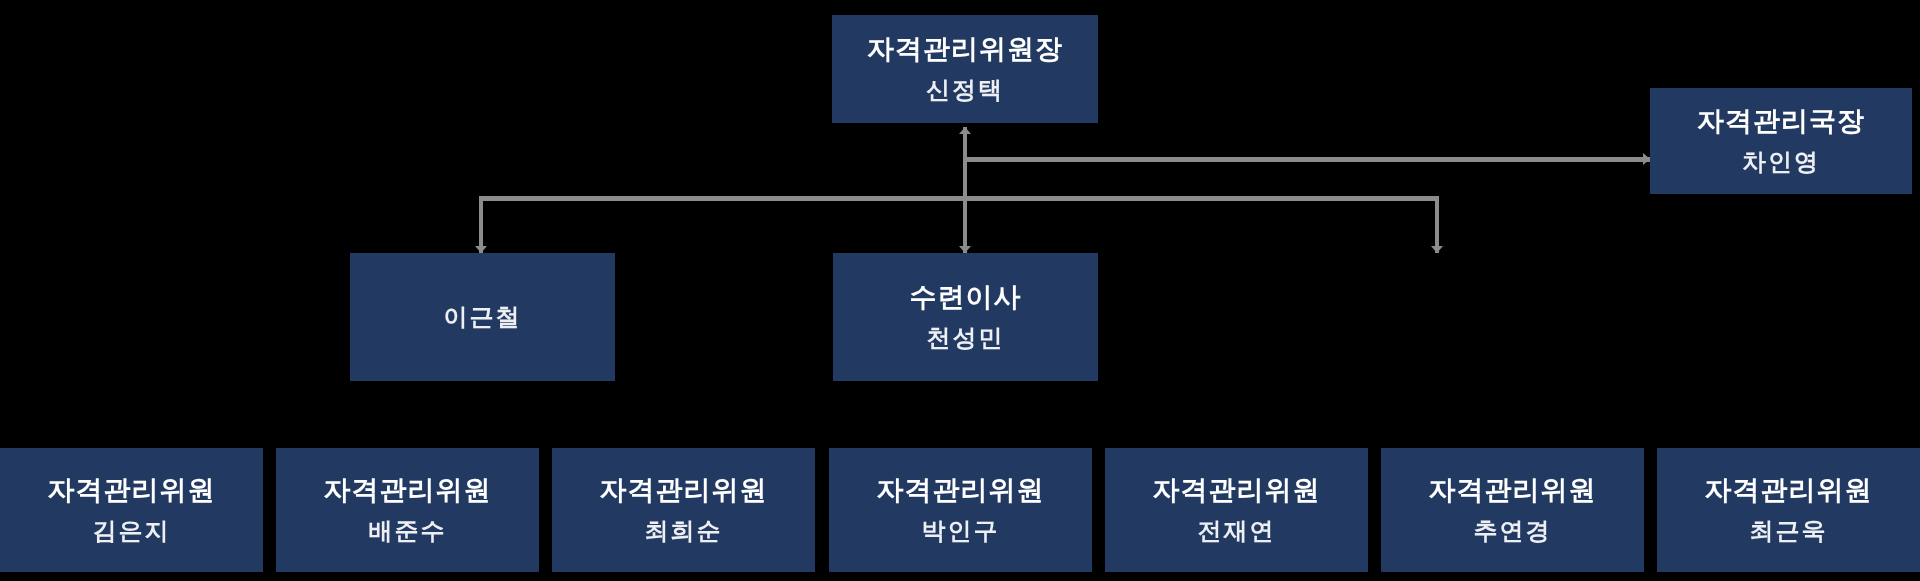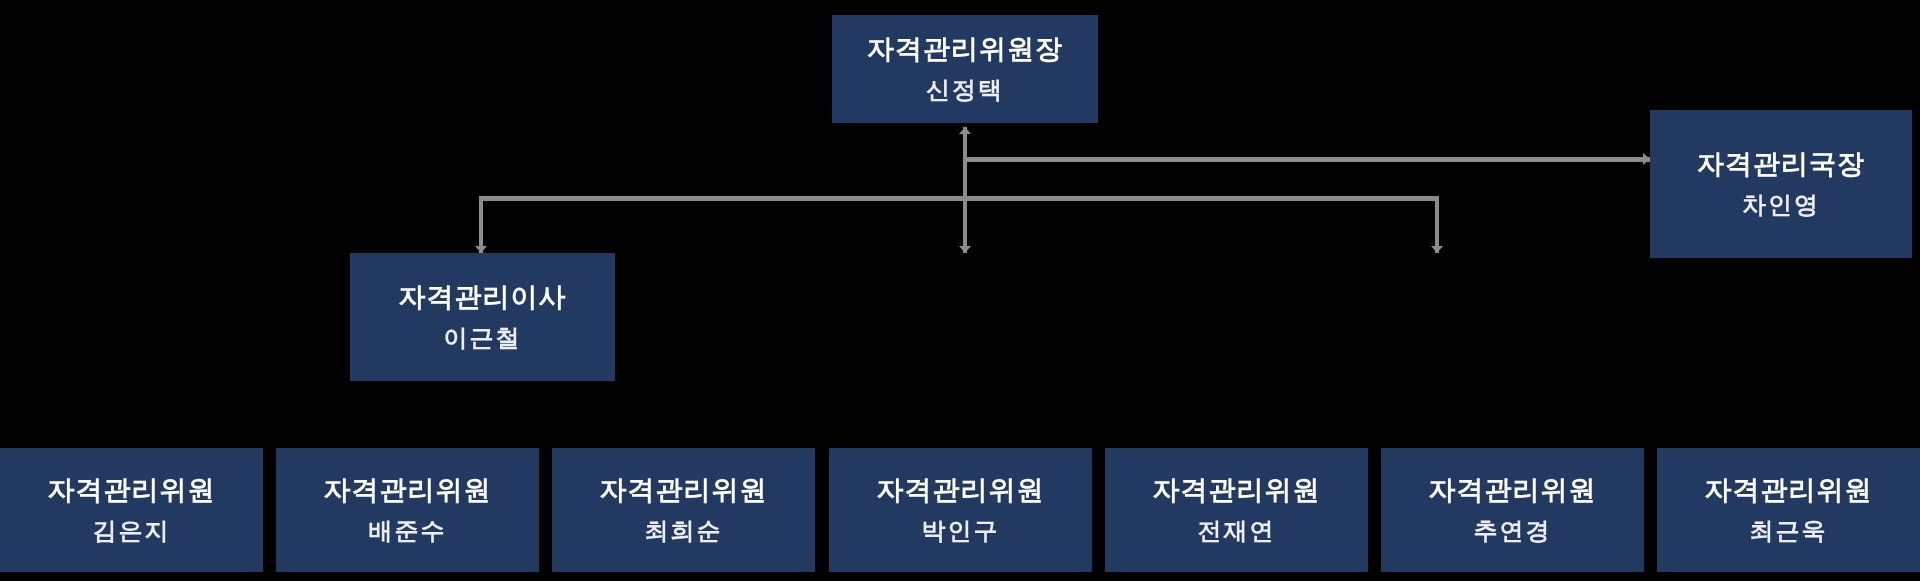--- a/index.html
+++ b/index.html
@@ -36,21 +36,21 @@
   .org-box .name{
     font-weight:bold;
     font-size:24px;
     color:var(--name);
     letter-spacing:2px;
     line-height:1;
   }
   
   .box-chairman{left:832px;top:3px;width:266px;height:108px;margin-top:12px;}
   
-  .box-dg{left:1650px;top:110px;width:262px;height:148px;}
+  .box-dg{left:1650px;top:88px;width:262px;height:106px;}
   
   .box-d1{left:350px;top:253px;width:265px;height:128px;}
   .box-d2{left:833px;top:253px;width:265px;height:128px;}
   .box-d3{left:1305px;top:253px;width:265px;height:128px;}
   
   .member{top:448px;width:263px;height:124px;}
   .m1{left:0px;}
   .m2{left:276px;}
   .m3{left:552px;}
   .m4{left:829px;}
@@ -97,22 +97,25 @@
     <span class="title">자격관리위원장</span>
     <span class="name">신정택</span>
   </div>
 
   <div class="org-box box-dg">
     <span class="title">자격관리국장</span>
     <span class="name">차인영</span>
   </div>
 
   <div class="org-box box-d1">
-    <span class="title">자격관리이사</span>
     <span class="name">이근철</span>
+  </div>
+  <div class="org-box box-d2">
+    <span class="title">수련이사</span>
+    <span class="name">천성민</span>
   </div>
 
   <div class="org-box member m1">
     <span class="title">자격관리위원</span>
     <span class="name">김은지</span>
   </div>
   <div class="org-box member m2">
     <span class="title">자격관리위원</span>
     <span class="name">배준수</span>
   </div>

